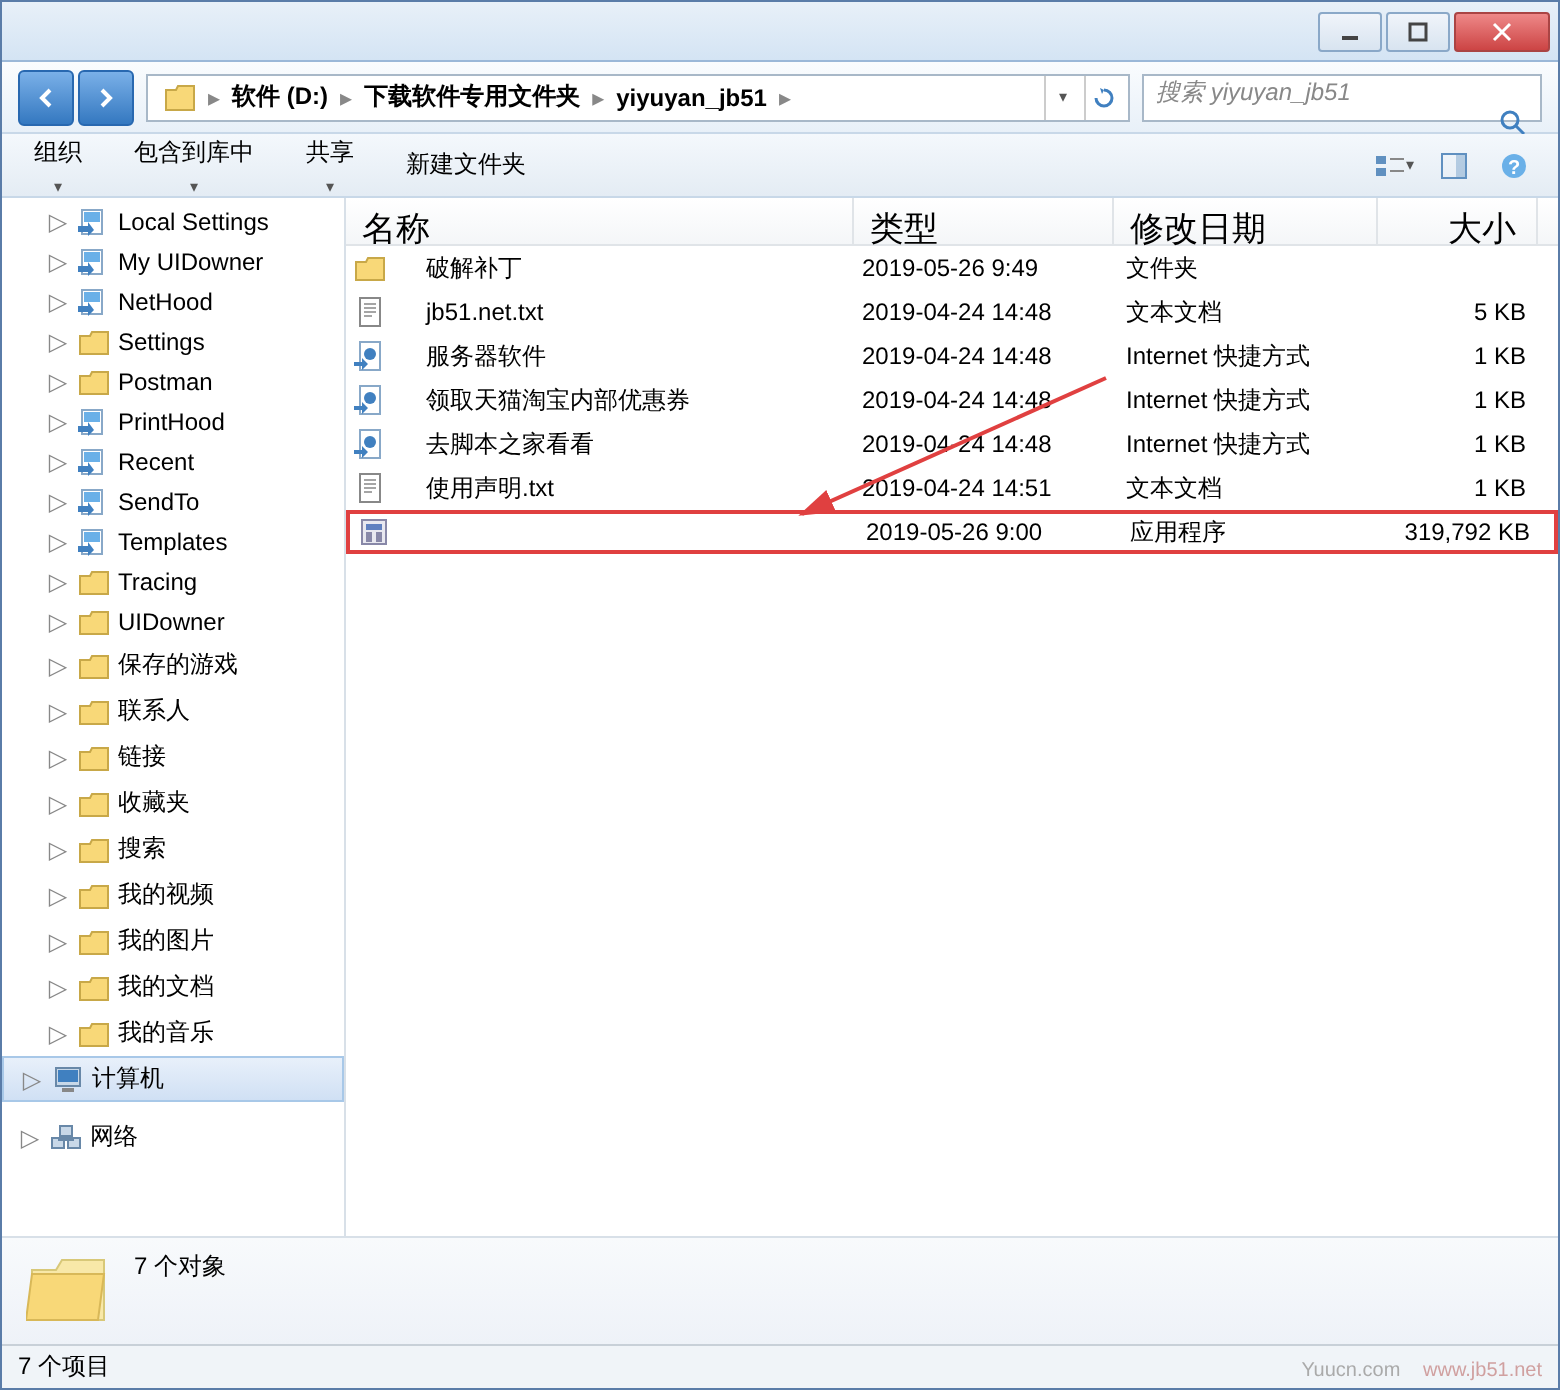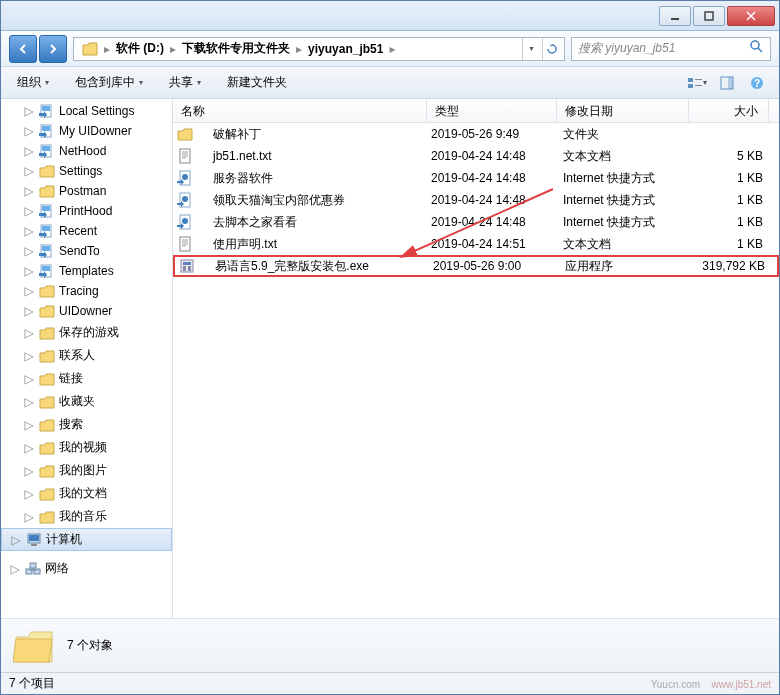--- a/index.html
+++ b/index.html
@@ -16,54 +16,54 @@
     
     .navbar { height: 36px; background: linear-gradient(to bottom, #fafcfe, #e8f0f8); display: flex; align-items: center; padding: 4px 8px; gap: 6px; border-bottom: 1px solid #c8d8e8; }
     .nav-arrows { display: flex; gap: 2px; }
     .nav-arrow { width: 28px; height: 28px; border-radius: 3px; background: linear-gradient(to bottom, #7ab0e8, #3478c0); display: flex; align-items: center; justify-content: center; cursor: pointer; border: 1px solid #2868b0; }
     .nav-arrow svg { fill: #fff; }
     .breadcrumb { flex: 1; height: 24px; border: 1px solid #a8b8c8; background: #fff; display: flex; align-items: center; padding: 0 4px; font-size: 12px; }
     .bc-item { padding: 0 4px; cursor: pointer; display: flex; align-items: center; gap: 2px; height: 100%; font-weight: bold; }
     .bc-sep { color: #888; padding: 0 2px; }
     .bc-dropdown { margin-left: auto; display: flex; gap: 2px; }
     .bc-dropdown-btn { width: 18px; height: 22px; border-left: 1px solid #ccc; display: flex; align-items: center; justify-content: center; cursor: pointer; }
-    .searchbox { width: 200px; height: 24px; border: 1px solid #a8b8c8; background: #fff; display: flex; align-items: center; padding: 0 6px; color: #888; font-style: italic; }
+    .searchbox { width: 200px; height: 24px; border: 1px solid #a8b8c8; background: #fff; display: flex; padding: 0 6px; color: #888; font-style: italic; flex-direction: column; }
     .searchbox .search-icon { margin-left: auto; }
     
     .toolbar { height: 32px; background: linear-gradient(to bottom, #f4f8fc, #e4ecf4); display: flex; align-items: center; padding: 0 10px; gap: 14px; border-bottom: 1px solid #c8d8e8; font-size: 12px; }
-    .toolbar-item { display: flex; align-items: center; gap: 4px; cursor: pointer; padding: 3px 6px; }
+    .toolbar-item { display: flex; align-items: center; gap: 4px; cursor: pointer; padding: 3px 6px; flex-direction: column; }
     .toolbar-right { margin-left: auto; display: flex; gap: 6px; align-items: center; }
     .toolbar-icon-btn { width: 24px; height: 22px; display: flex; align-items: center; justify-content: center; cursor: pointer; }
     
     .content { flex: 1; display: flex; overflow: hidden; }
     .sidebar { width: 172px; border-right: 1px solid #d8e0e8; overflow-y: auto; background: #fff; padding: 2px 0; }
     .tree-item { display: flex; align-items: center; padding: 3px 4px 3px 22px; gap: 4px; cursor: pointer; font-size: 12px; white-space: nowrap; }
     .tree-item.selected { background: linear-gradient(to bottom, #e8f0fa, #d0e0f4); border: 1px solid #a8c8e8; padding: 2px 3px 2px 21px; }
     .tree-item.level0 { padding-left: 8px; }
     .tree-item .tree-expand { width: 12px; display: inline-flex; justify-content: center; color: #888; }
     .folder-icon { width: 16px; height: 14px; display: inline-block; }
     .folder-icon svg { width: 16px; height: 14px; }
     
     .main { flex: 1; display: flex; flex-direction: column; position: relative; }
-    .list-header { height: 24px; display: flex; border-bottom: 1px solid #e0e4e8; background: linear-gradient(to bottom, #fff, #f4f6f8); font-size: 12px; }
+    .list-header { height: 24px; display: flex; border-bottom: 1px solid #e0e4e8; background: linear-gradient(to bottom, #fff, #f4f6f8); font-size: 17px; }
     .list-header-col { padding: 4px 8px; border-right: 1px solid #e0e4e8; cursor: pointer; }
     .list-body { flex: 1; overflow: auto; position: relative; }
     .file-row { display: flex; align-items: center; height: 22px; font-size: 12px; padding-left: 4px; }
     .file-row.highlighted { border: 2px solid #e04040; }
     .file-cell { display: flex; align-items: center; gap: 20px; overflow: hidden; white-space: nowrap; }
     .file-icon { width: 16px; height: 16px; display: inline-flex; align-items: center; justify-content: center; flex-shrink: 0; }
     .col-name { width: 254px; }
     .col-date { width: 132px; }
     .col-type { width: 130px; }
     .col-size { width: 80px; text-align: right; justify-content: flex-end; padding-right: 10px; }
     
     .arrow-annotation { position: absolute; top: 62px; left: 210px; pointer-events: none; }
     .arrow-annotation svg { width: 180px; height: 80px; }
     
-    .detailpane { height: 54px; border-top: 1px solid #d8e0e8; background: linear-gradient(to bottom, #f8fafc, #eef2f8); display: flex; align-items: center; padding: 6px 12px; gap: 12px; }
+    .detailpane { height: 54px; border-top: 1px solid #d8e0e8; background: linear-gradient(to bottom, #f8fafc, #eef2f8); display: flex; align-items: flex-start; padding: 6px 12px; gap: 12px; }
     .detail-folder-icon { width: 42px; height: 38px; }
     
     .statusbar { height: 22px; border-top: 1px solid #c8d0d8; background: #f0f4f8; display: flex; align-items: center; padding: 0 8px; font-size: 12px; justify-content: space-between; }
     .watermark { color: #aaa; font-size: 10px; }
     .watermark2 { color: #d0a0a0; font-size: 10px; margin-left: 8px; text-align: right; }
     
     .dropdown-arrow { font-size: 8px; color: #555; }
   </style>
 </head>
 <body>
@@ -463,21 +463,20 @@
           <div class="file-row highlighted">
             <div class="file-cell col-name">
               <span class="file-icon">
                 <svg width="16" height="16" viewBox="0 0 16 16">
                   <rect x="2" y="2" width="12" height="12" fill="#e8e8f0" stroke="#8888a8"></rect>
                   <rect x="4" y="4" width="8" height="3" fill="#6080c0"></rect>
                   <rect x="4" y="8" width="3" height="5" fill="#8888a8"></rect>
                   <rect x="9" y="8" width="3" height="5" fill="#8888a8"></rect>
                 </svg>
               </span>
-              <span>易语言5.9_完整版安装包.exe</span>
             </div>
             <div class="file-cell col-date">2019-05-26 9:00</div>
             <div class="file-cell col-type">应用程序</div>
             <div class="file-cell col-size">319,792 KB</div>
           </div>
         </div>
     </div>
   </div>
 
   <div class="detailpane">

